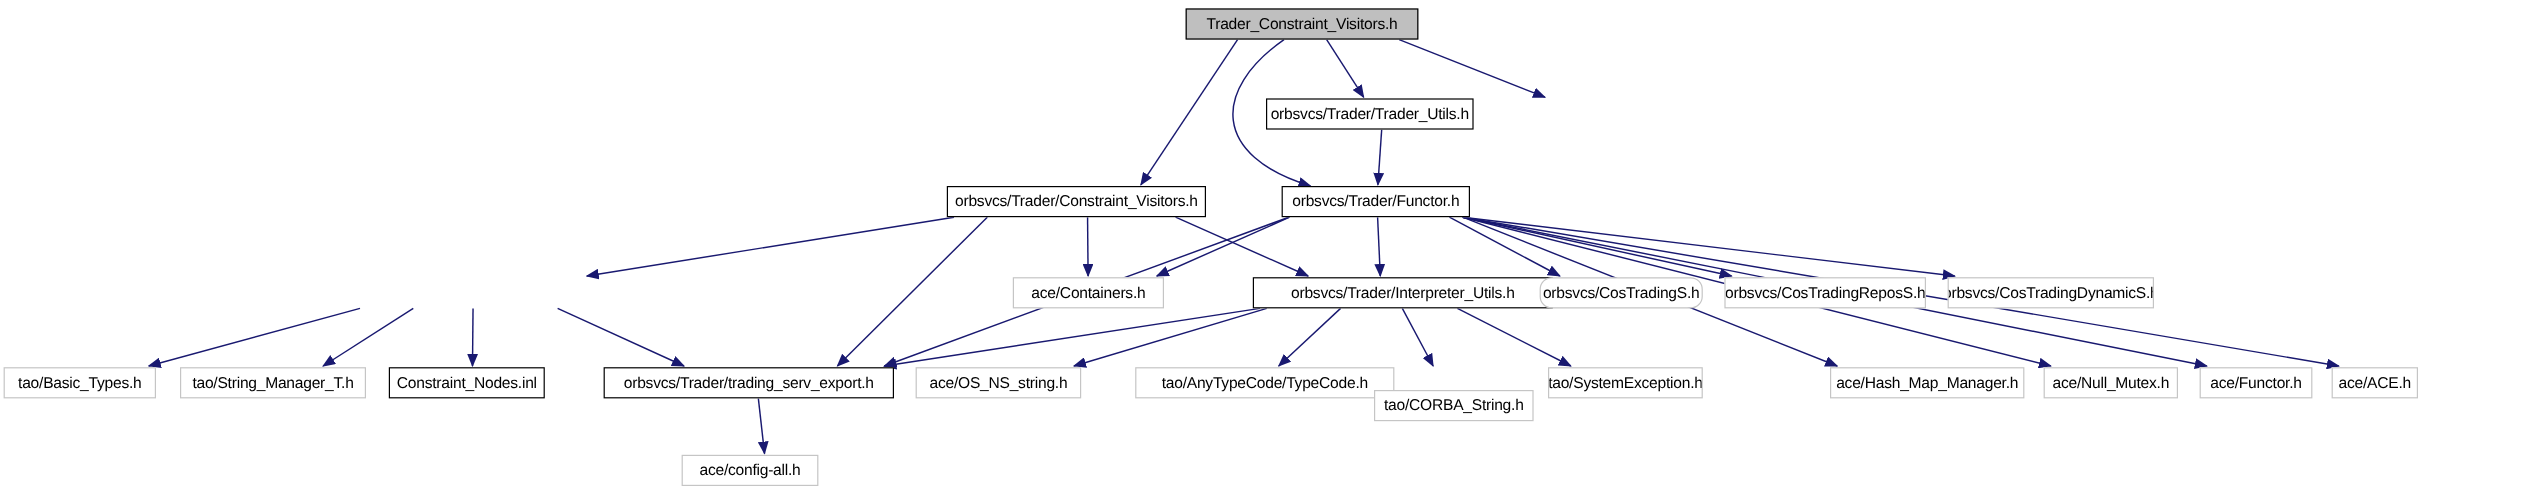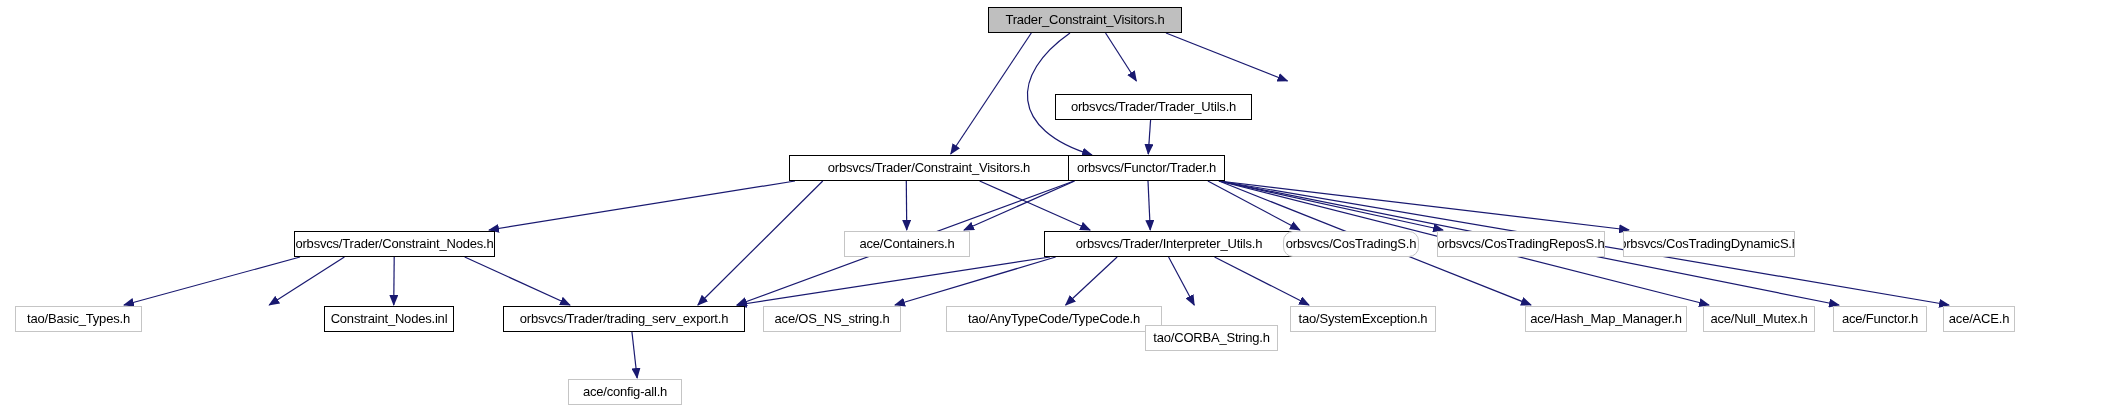--- a/index.html
+++ b/index.html
@@ -65,35 +65,35 @@
       <path d="M1219,181 L1949,305" fill="none" stroke="#191970" stroke-width="1.2" marker-end="url(#arrow)"></path>
       <path d="M1050,257 L737,305" fill="none" stroke="#191970" stroke-width="1.2" marker-end="url(#arrow)"></path>
       <path d="M1055.65,257 L895,305" fill="none" stroke="#191970" stroke-width="1.2" marker-end="url(#arrow)"></path>
       <path d="M1117.15,257 L1065.625,305" fill="none" stroke="#191970" stroke-width="1.2" marker-end="url(#arrow)"></path>
       <path d="M1168.6,257 L1194.25,305" fill="none" stroke="#191970" stroke-width="1.2" marker-end="url(#arrow)"></path>
       <path d="M1214.5,257 L1309,305" fill="none" stroke="#191970" stroke-width="1.2" marker-end="url(#arrow)"></path>
       <path d="M631.95,332 L637.125,378" fill="none" stroke="#191970" stroke-width="1.2" marker-end="url(#arrow)"></path>
     </svg>
   <div class="node-layer">
       <div class="node main" style="left: 988px; top: 7px; width: 194px;">Trader_Constraint_Visitors.h</div>
-      <div class="node project" style="left: 1055px; top: 82px; width: 197px; margin-top: 12px;">orbsvcs/Trader/Trader_Utils.h</div>
-      <div class="node project" style="left: 789px; top: 155px; width: 280px;">orbsvcs/Trader/Constraint_Visitors.h</div>
-      <div class="node project" style="left: 1068px; top: 155px; width: 157px;">orbsvcs/Functor/Trader.h</div>
-      <div class="node project" style="left: 294px; top: 231px; width: 201px;">orbsvcs/Trader/Constraint_Nodes.h</div>
+      <div class="node project" style="left: 1055px; top: 82px; width: 173px;">orbsvcs/Trader/Trader_Utils.h</div>
+      <div class="node project" style="left: 789px; top: 155px; width: 216px;">orbsvcs/Trader/Constraint_Visitors.h</div>
+      <div class="node project" style="left: 1068px; top: 155px; width: 157px;">orbsvcs/Trader/Functor.h</div>
       <div class="node external" style="left: 844px; top: 231px; width: 126px;">ace/Containers.h</div>
       <div class="node project" style="left: 1044px; top: 231px; width: 250px;">orbsvcs/Trader/Interpreter_Utils.h</div>
       <div class="node external" style="left: 1283px; top: 231px; width: 136px; border-radius: 10px;">orbsvcs/CosTradingS.h</div>
       <div class="node external" style="left: 1437px; top: 231px; width: 168px;">orbsvcs/CosTradingReposS.h</div>
       <div class="node external" style="left: 1623px; top: 231px; width: 172px;">orbsvcs/CosTradingDynamicS.h</div>
-      <div class="node external" style="left: 3px; top: 306px; width: 127px; margin-left: 12px;">tao/Basic_Types.h</div>
+      <div class="node external" style="left: 3px; top: 306px; width: 127px;">tao/Basic_Types.h</div>
+      <div class="node external" style="left: 150px; top: 306px; width: 155px;">tao/String_Manager_T.h</div>
       <div class="node project" style="left: 324px; top: 306px; width: 130px;">Constraint_Nodes.inl</div>
       <div class="node project" style="left: 503px; top: 306px; width: 242px;">orbsvcs/Trader/trading_serv_export.h</div>
       <div class="node external" style="left: 763px; top: 306px; width: 138px;">ace/OS_NS_string.h</div>
       <div class="node external" style="left: 946px; top: 306px; width: 216px;">tao/AnyTypeCode/TypeCode.h</div>
       <div class="node external" style="left: 1145px; top: 306px; width: 133px; margin-top: 19px;">tao/CORBA_String.h</div>
-      <div class="node external" style="left: 1290px; top: 306px; width: 146px;">tao/SystemException.h</div>
+      <div class="node external" style="left: 1290px; top: 306px; width: 129px;">tao/SystemException.h</div>
       <div class="node external" style="left: 1525px; top: 306px; width: 162px;">ace/Hash_Map_Manager.h</div>
       <div class="node external" style="left: 1703px; top: 306px; width: 112px;">ace/Null_Mutex.h</div>
       <div class="node external" style="left: 1833px; top: 306px; width: 94px;">ace/Functor.h</div>
       <div class="node external" style="left: 1943px; top: 306px; width: 72px;">ace/ACE.h</div>
       <div class="node external" style="left: 568px; top: 379px; width: 114px;">ace/config-all.h</div>
     </div>
 </div>
 
 </body></html>

